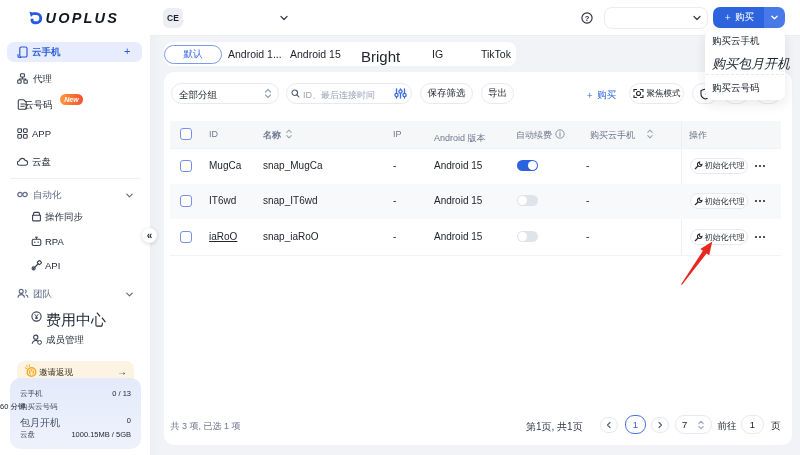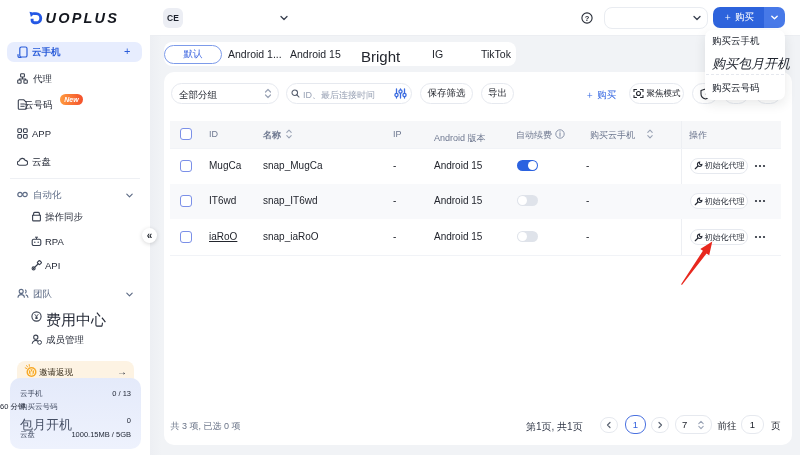--- a/index.html
+++ b/index.html
@@ -155,21 +155,21 @@
     <circle cx="7.5" cy="8" r="3.2" fill="none" stroke="#fff3d6" stroke-width="1"></circle>
     <text x="7.5" y="10.6" text-anchor="middle" font-size="6.5" fill="#fff3d6" font-weight="bold">¥</text>
     <path d="M1.2 3.8 L2.8 4.6 M2.6 1.6 L3.6 3.0 M5.2 0.6 L5.4 2.2" stroke="#f7a827" stroke-width="1" stroke-linecap="round"></path>
   </svg>
 <div class="abs" style="left:39px;top:367px;font-size:8.5px;color:#3a2f1d;">邀请返现</div>
 <div class="abs" style="left:117px;top:366px;font-size:10px;color:#262b38;">→</div>
 
 <div class="abs" style="left:10px;top:378px;width:131px;height:71px;background:linear-gradient(180deg,#e4eafa,#eef2fd);border-radius:10px;"></div>
 <div class="abs" style="left:20px;top:388.5px;font-size:7.5px;color:#444e64;">云手机</div>
 <div class="abs" style="left:20px;top:402px;font-size:7.5px;color:#444e64;">购买云号码</div>
-<div class="abs" style="left:20px;top:416px;font-size:13px;color:#444e64;">包月开机</div>
+<div class="abs" style="left:20px;top:416px;font-size:10px;color:#444e64;">包月开机</div>
 <div class="abs" style="left:20px;top:429.5px;font-size:7.5px;color:#444e64;">云盘</div>
 <div class="abs" style="left:0px;top:388.5px;width:131px;text-align:right;font-size:7.5px;color:#1c2230;">0 / 13</div>
 <div class="abs" style="left:0px;top:402px;width:131px;text-align:left;font-size:7.5px;color:#1c2230;">60 分钟</div>
 <div class="abs" style="left:0px;top:416px;width:131px;text-align:right;font-size:7.5px;color:#1c2230;">0</div>
 <div class="abs" style="left:0px;top:429.5px;width:131px;text-align:right;font-size:7.5px;color:#1c2230;">1000.15MB / 5GB</div>
 
 <div class="abs flex" style="left:142px;top:228px;width:15px;height:15px;background:#fff;border-radius:50%;box-shadow:0 1px 4px rgba(0,0,0,0.16);justify-content:center;font-size:10px;font-weight:bold;color:#23272f;">«</div>
 
 <div class="abs" style="left:164px;top:42px;width:352px;height:24px;background:#fff;border-radius:8px;"></div>
 <div class="abs flex" style="left:164px;top:45px;width:58px;height:19px;border:1px solid #7d9bea;border-radius:10px;background:#fff;justify-content:center;font-size:9.5px;color:#3d66e0;">默认</div>
@@ -312,21 +312,21 @@
 <div class="abs pill flex" style="left:690px;top:229px;width:58px;height:16px;border-radius:8px;justify-content:center;font-size:8px;color:#262b36;"><svg width="9" height="9" viewBox="0 0 10 10" style="margin-right:2px;">
       <path d="M6.3 1.2 a2.5 2.5 0 1 0 2.5 2.5 l-1.8 0.4 -1.1-1.1 z" fill="none" stroke="#262b36" stroke-width="1.2"></path>
       <path d="M4.2 5.8 L1.4 8.6" stroke="#262b36" stroke-width="1.3" stroke-linecap="round"></path>
     </svg>初始化代理</div>
 <svg class="abs" style="left:754px;top:235px;z-index:5;" width="12" height="4" viewBox="0 0 12 4">
     <circle cx="2" cy="2" r="1.1" fill="#262b36"></circle>
     <circle cx="6" cy="2" r="1.1" fill="#262b36"></circle>
     <circle cx="10" cy="2" r="1.1" fill="#262b36"></circle>
   </svg>
 
-<div class="abs" style="left:170.5px;top:420px;font-size:9px;color:#6a7488;">共 3 项, 已选 0 项</div>
+<div class="abs" style="left:170.5px;top:420px;font-size:9px;color:#6a7488;">共 3 项, 已选 1 项</div>
 <div class="abs" style="left:526px;top:419.5px;font-size:10px;color:#333a4a;">第1页, 共1页</div>
 <div class="abs pill flex" style="left:600px;top:417px;width:18px;height:16px;justify-content:center;border-radius:8px;">
     <svg width="8" height="8" viewBox="0 0 8 8">
       <path d="M5 1.5 L2.5 4 L5 6.5" stroke="#5b6472" stroke-width="1.2" fill="none" stroke-linecap="round" stroke-linejoin="round"></path>
     </svg>
   </div>
 <div class="abs flex" style="left:625px;top:415px;width:21px;height:19px;border:1px solid #4a71e0;border-radius:9px;background:#fff;justify-content:center;font-size:9.5px;color:#3663dd;">1</div>
 <div class="abs pill flex" style="left:651px;top:417px;width:18px;height:16px;justify-content:center;border-radius:8px;">
     <svg width="8" height="8" viewBox="0 0 8 8">
       <path d="M3 1.5 L5.5 4 L3 6.5" stroke="#5b6472" stroke-width="1.2" fill="none" stroke-linecap="round" stroke-linejoin="round"></path>

